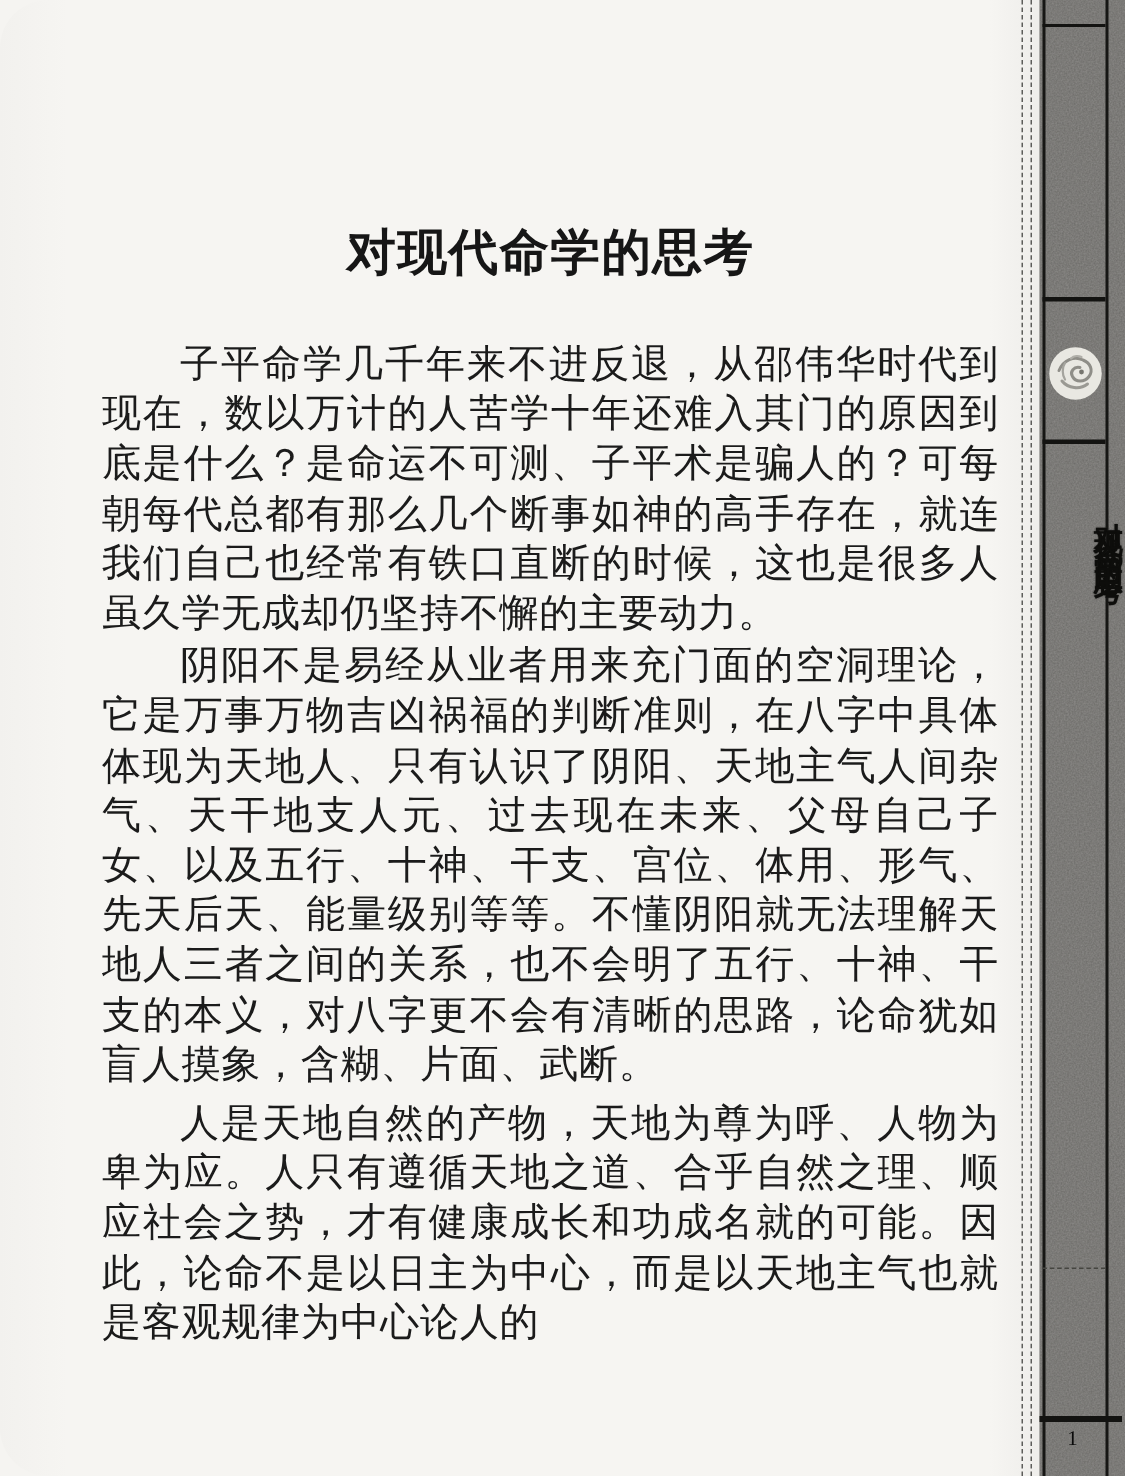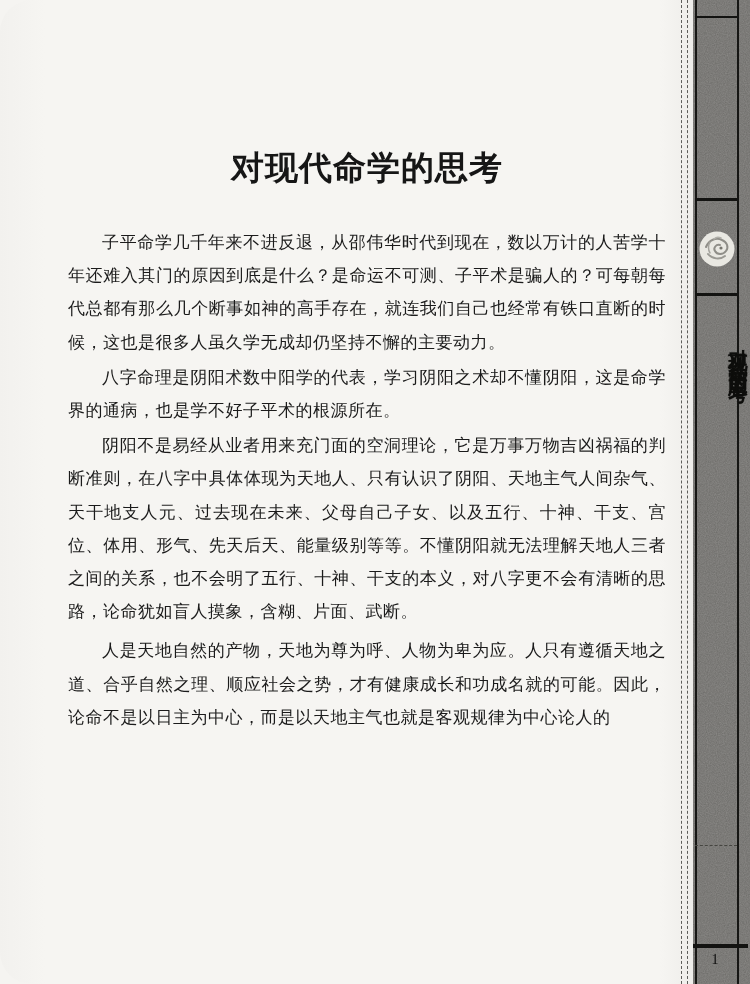--- a/index.html
+++ b/index.html
@@ -24,21 +24,21 @@
     font-weight: bold;
     letter-spacing: 1px;
     color: #161616;
   }
   .body-text {
     position: absolute;
     top: 226px; left: 68px; width: 598px;
     color: #1b1b1b;
   }
   .body-text p {
-    font-size: 17px;
+    font-size: 26px;
     line-height: 33.2px;
     text-align: justify;
     text-indent: 2em;
     letter-spacing: 0.5px;
     margin-bottom: 2px;
   }
   .body-text p.last { margin-top: 6px; }
 
   
   .edge-line-1, .edge-line-2 {
@@ -90,21 +90,20 @@
 </style>
 </head>
 <body>
 
 <div class="page">
 
   <h1 class="chapter-title">对现代命学的思考</h1>
 
   <div class="body-text">
     <p>子平命学几千年来不进反退，从邵伟华时代到现在，数以万计的人苦学十年还难入其门的原因到底是什么？是命运不可测、子平术是骗人的？可每朝每代总都有那么几个断事如神的高手存在，就连我们自己也经常有铁口直断的时候，这也是很多人虽久学无成却仍坚持不懈的主要动力。</p>
-    <p>八字命理是阴阳术数中阳学的代表，学习阴阳之术却不懂阴阳，这是命学界的通病，也是学不好子平术的根源所在。</p>
     <p>阴阳不是易经从业者用来充门面的空洞理论，它是万事万物吉凶祸福的判断准则，在八字中具体体现为天地人、只有认识了阴阳、天地主气人间杂气、天干地支人元、过去现在未来、父母自己子女、以及五行、十神、干支、宫位、体用、形气、先天后天、能量级别等等。不懂阴阳就无法理解天地人三者之间的关系，也不会明了五行、十神、干支的本义，对八字更不会有清晰的思路，论命犹如盲人摸象，含糊、片面、武断。</p>
     <p class="last">人是天地自然的产物，天地为尊为呼、人物为卑为应。人只有遵循天地之道、合乎自然之理、顺应社会之势，才有健康成长和功成名就的可能。因此，论命不是以日主为中心，而是以天地主气也就是客观规律为中心论人的</p>
   </div>
 
   <div class="edge-line-1"></div>
   <div class="edge-line-2"></div>
 
   <div class="side-band">
 
     <svg class="noise" width="57" height="984" aria-hidden="true">

